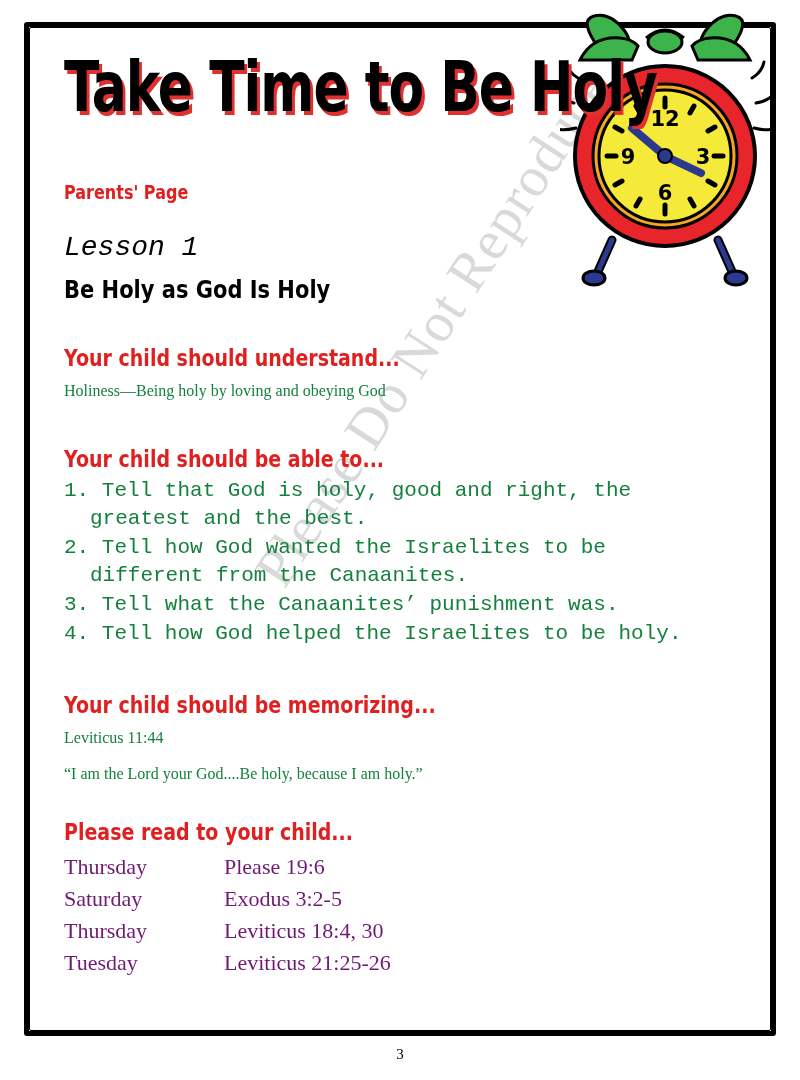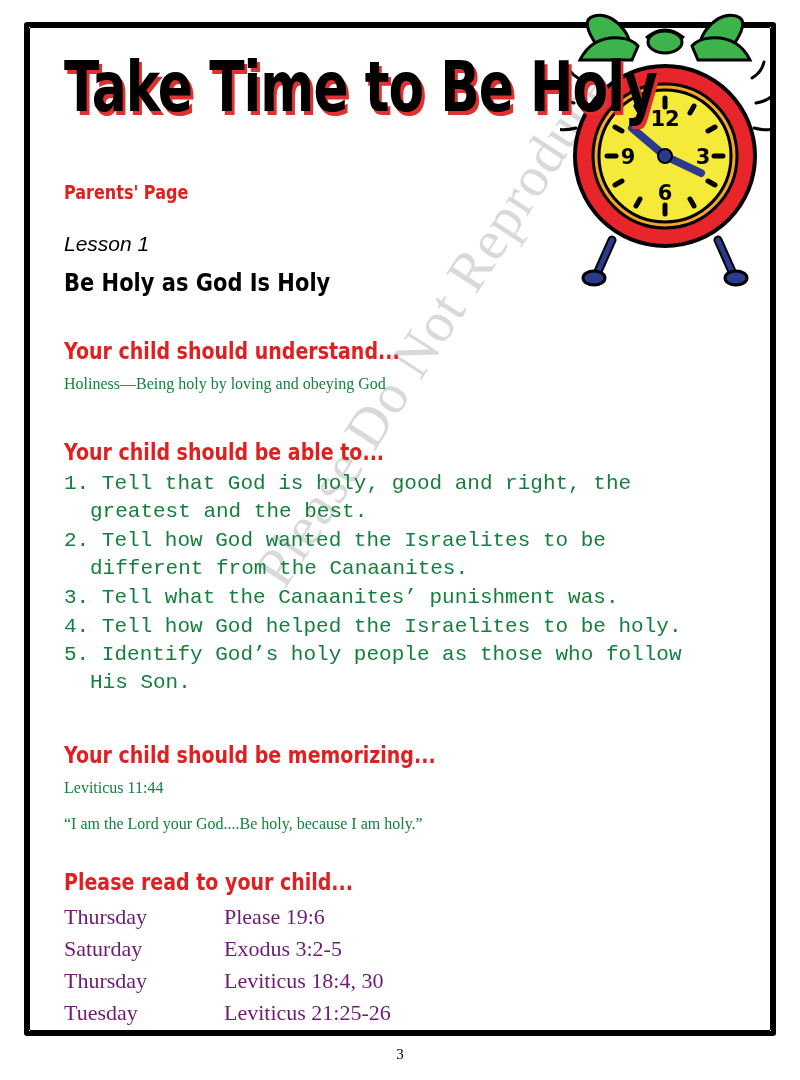--- a/index.html
+++ b/index.html
@@ -98,23 +98,23 @@
     font-family: "DejaVu Sans", sans-serif;
     font-weight: bold;
     font-size: 16px;
     color: #e02020;
     transform: scaleY(1.2);
     transform-origin: left top;
     margin: 0;
   }
 
   .lesson-no {
-    font-family: Liberation Sans, sans-serif;
+    font-family: Liberation Mono, monospace;
     font-style: italic;
-    font-size: 21px;
+    font-size: 28px;
     color: #000;
     margin: 32px 0 0 0;
   }
 
   .lesson-title {
     font-family: "DejaVu Sans", sans-serif;
     font-weight: bold;
     font-size: 21px;
     color: #000;
     margin: 13px 0 0 0;
@@ -268,21 +268,20 @@
       <p class="body-text">Holiness—Being holy by loving and obeying God</p>
     </div>
 
     <div class="sec-block">
       <p class="sec-head">Your child should be able to...</p>
       <ol class="obj-list">
         <li><span class="num">1.</span> <span>Tell that God is holy, good and right, the greatest and the best.</span></li>
         <li><span class="num">2.</span> <span>Tell how God wanted the Israelites to be different from the Canaanites.</span></li>
         <li><span class="num">3.</span> <span>Tell what the Canaanites’ punishment was.</span></li>
         <li><span class="num">4.</span> <span>Tell how God helped the Israelites to be holy.</span></li>
-        <li><span class="num">5.</span> <span>Identify God’s holy people as those who follow His Son.</span></li>
       </ol>
     </div>
 
     <div class="sec-block">
       <p class="sec-head">Your child should be memorizing...</p>
       <p class="body-text">Leviticus 11:44</p>
       <p class="body-text">“I am the Lord your God....Be holy, because I am holy.”</p>
     </div>
 
     <div class="sec-block tight">

